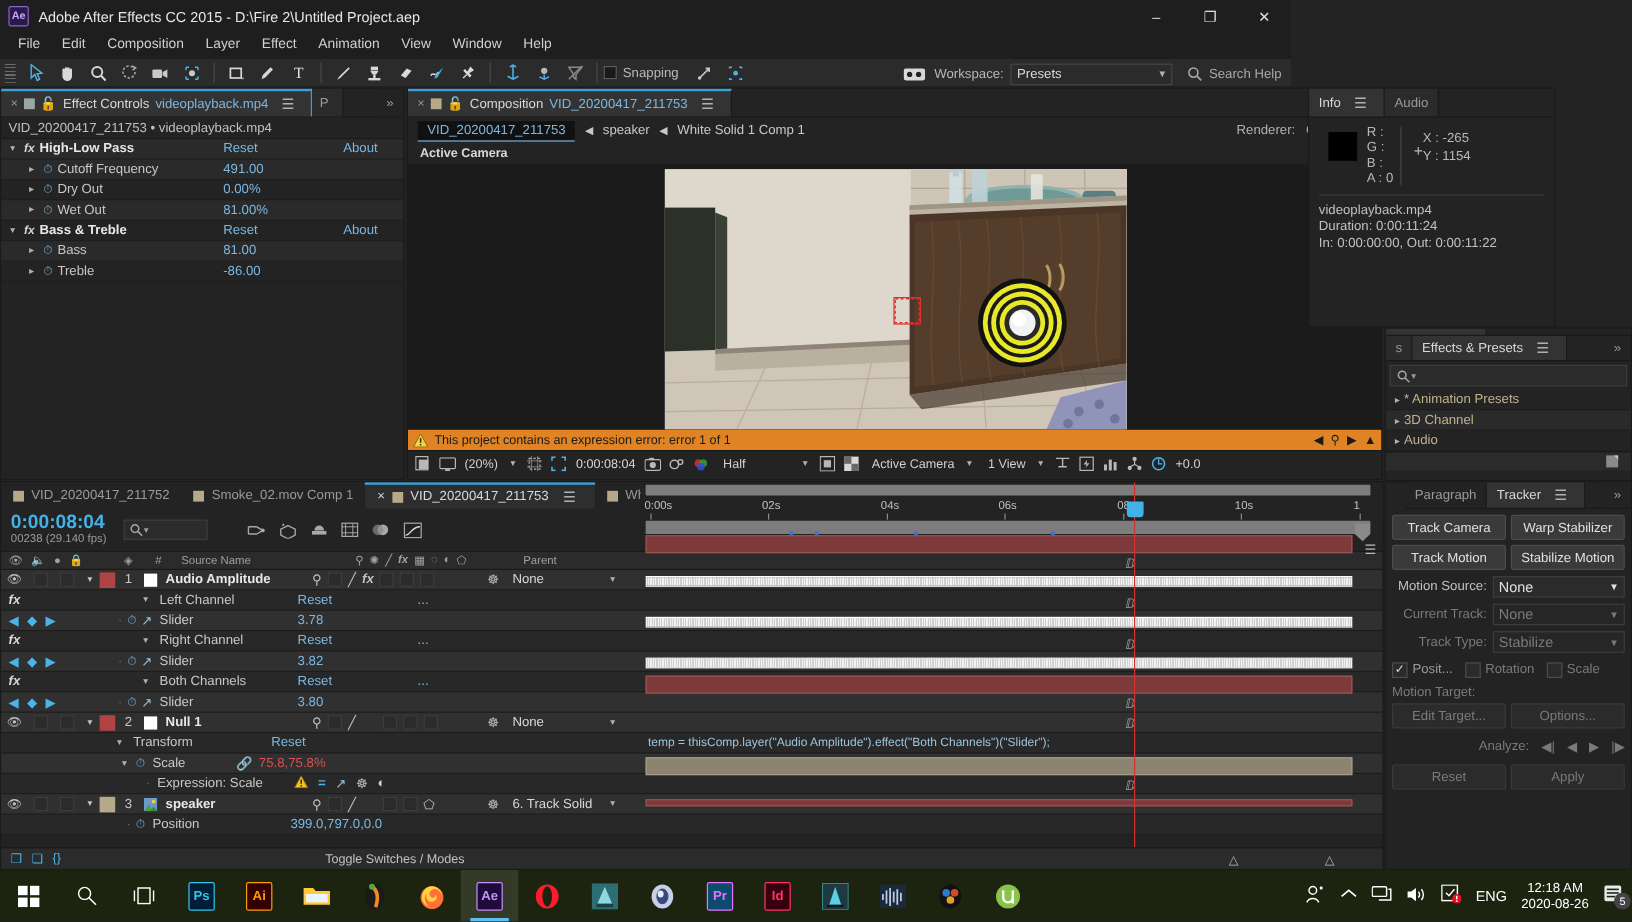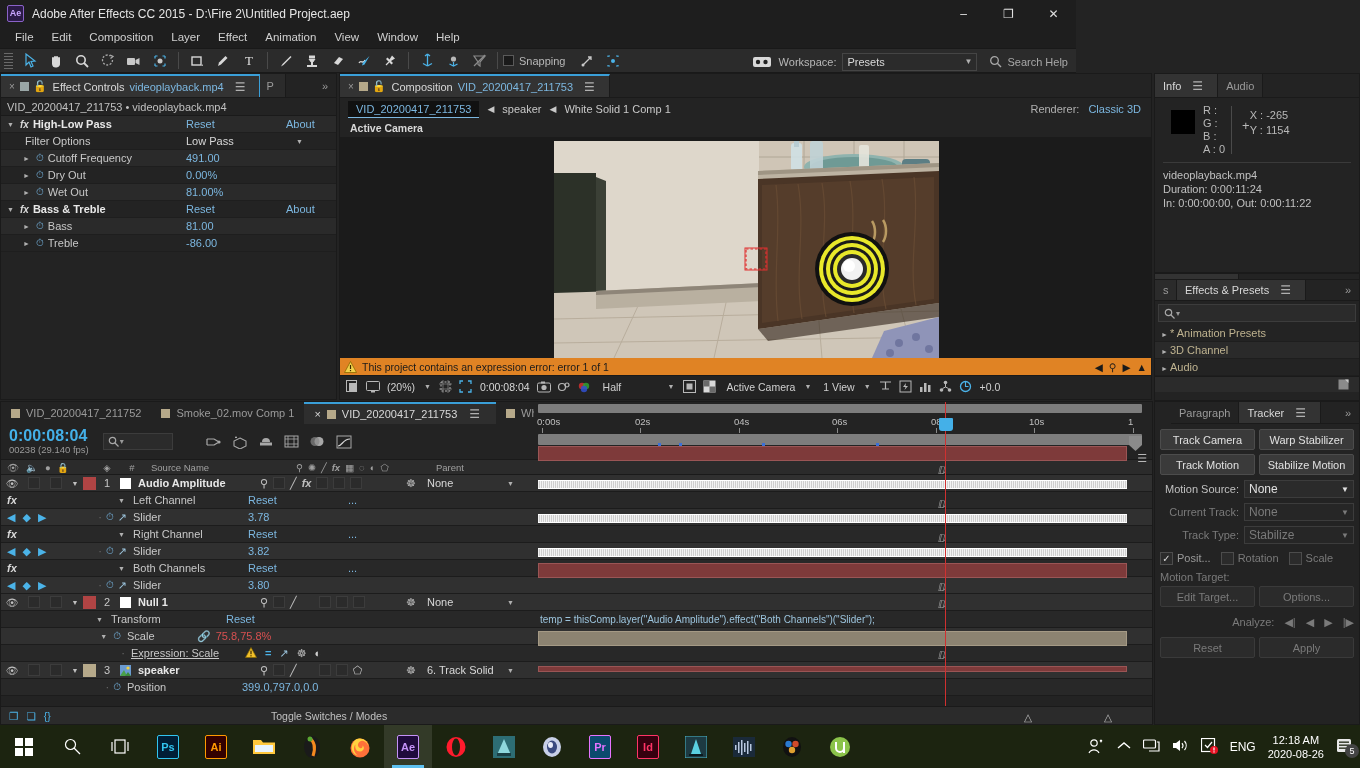--- a/index.html
+++ b/index.html
@@ -88,21 +88,21 @@
   .warnbar { height:17px; background:#e08324; display:flex; align-items:center; padding:0 4px;
              color:#1a1a1a; font-size:10.5px; gap:5px; }
   .warn-right { margin-left:auto; display:flex; align-items:center; gap:6px; color:#1a1a1a; }
   .comp-toolbar { height:22px; background:#232323; display:flex; align-items:center; gap:3px; padding:0 4px;
                   font-size:10.5px; border-top:1px solid #1a1a1a; }
   .ct-ico { width:17px; height:17px; display:flex; align-items:center; justify-content:center; color:#b8b8b8;}
   .ct-txt { color:#d0d0d0; padding:0 3px; }
   .ct-arr { font-size:7px; color:#b0b0b0; padding:0 3px; }
 
   
-  #infoPanel  { left:1154px; top:73px; width:206px; height:200px; }
+  #infoPanel  { left:1090px; top:73px; width:206px; height:200px; }
   #previewPanel { left:1154px; top:273px; width:206px; height:46px; }
   #effectsPanel { left:1154px; top:279px; width:206px; height:122px; }
   #trackerPanel { left:1154px; top:401px; width:206px; height:324px; }
   .info-body { padding:6px 8px; font-size:11px; }
   .info-grid { display:flex; gap:0; }
   .swatch { width:24px; height:24px; background:#000; margin:6px 8px 0 8px; }
   .rgba { line-height:13px; color:#b8b8b8; }
   .vline { width:1px; background:#4a4a4a; margin:2px 10px 2px 6px; }
   .xy { line-height:15px; color:#b8b8b8; padding-top:4px; }
   .info-file { border-top:1px solid #3a3a3a; margin-top:6px; padding-top:5px; line-height:14px; color:#c0c0c0; }
@@ -387,27 +387,20 @@
     <div class="ec-sub">VID_20200417_211753  •  videoplayback.mp4</div>
 
     <div class="ec-row alt">
       <div class="ec-name">
         <span class="twirl">▼</span>
         <span class="fxm">fx</span>
         <span class="bold">High-Low Pass</span>
       </div>
       <div class="reset">Reset</div>
       <div class="about">About</div>
-    </div>
-    <div class="ec-row">
-      <div class="ec-name" style="padding-left:24px;">
-        <span>Filter Options</span>
-      </div>
-      <div class="ec-val plain" style="width:110px;">Low Pass</div>
-      <span class="twirl">▼</span>
     </div>
     <div class="ec-row alt">
       <div class="ec-name" style="padding-left:22px;">
         <span class="twirl">►</span>
         <span class="stopw">⏱</span>
         <span>Cutoff Frequency</span>
       </div>
       <div class="ec-val">491.00</div>
     </div>
     <div class="ec-row">
@@ -1071,21 +1064,21 @@
           <span class="stopw">⏱</span>
         </span>
       <span style="width:70px;color:#c8c8c8;">Scale</span>
       <span style="color:#4bb3e8;margin-right:5px;">🔗</span>
       <span style="color:#d85050;">75.8,75.8%</span>
     </div>
     <div class="lrow dk">
       <span class="prop-indent" style="width:130px;">
           <span style="color:#6a6a6a;">·</span>
         </span>
-      <span style="width:114px;color:#c8c8c8;text-decoration:underline;">Expression: Scale</span>
+      <span style="width:114px;color:#c8c8c8;">Expression: Scale</span>
       <span style="display:flex;gap:8px;align-items:center;">
         <span>
           <svg width="12" height="11" viewBox="0 0 12 11">
               <polygon points="6,0.5 11.5,10.5 0.5,10.5" fill="#f2c02b" stroke="#8a6a00" stroke-width="0.7"></polygon>
               <rect x="5.4" y="3.6" width="1.2" height="3.6" fill="#3a2a00"></rect>
               <rect x="5.4" y="8.2" width="1.2" height="1.2" fill="#3a2a00"></rect>
             </svg></span>
         <span style="color:#4bb3e8;font-weight:bold;">=</span>
         <span style="color:#9cc4dd;">↗</span>
         <span style="color:#b8b8b8;">☸</span>

